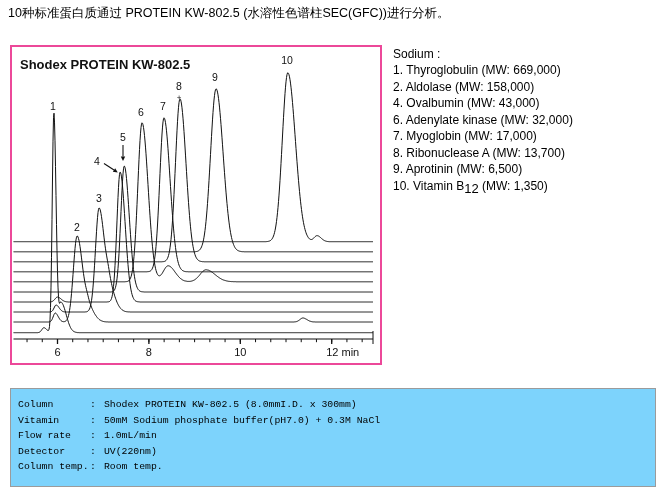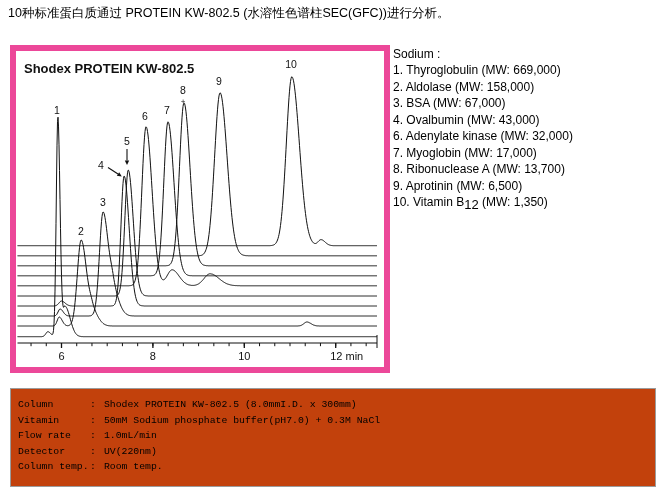--- a/index.html
+++ b/index.html
@@ -1,24 +1,24 @@
 <!DOCTYPE html>
 <html><head>
 <meta charset="utf-8">
 <style>
   html,body{margin:0;padding:0;background:#ffffff;}
   body{width:668px;height:492px;font-family:"Liberation Sans",sans-serif;color:#111;}
   .page{position:relative;width:668px;height:492px;background:#fff;overflow:hidden;}
   .page-title{position:absolute;left:8px;top:5px;font-size:12.5px;color:#000;white-space:nowrap;}
-  .chart-box{position:absolute;left:10px;top:45px;width:368px;height:316px;border:6px solid #ec4899;background:#fff;text-decoration:underline;}
+  .chart-box{position:absolute;left:10px;top:45px;width:368px;height:316px;border:2px solid #ec4899;background:#fff;text-decoration:underline;}
   .chart-box svg{position:absolute;left:0;top:0;width:368px;height:316px;}
   .samples{position:absolute;left:393px;top:46px;font-size:12px;line-height:16.45px;color:#000;white-space:nowrap;}
   .sample-item sub{font-size:13px;}
   .specs{position:absolute;left:10px;top:388px;width:646px;height:99px;box-sizing:border-box;
-         border:1px solid #9b9b9b;background:#c2410c;
+         border:1px solid #9b9b9b;background:#7dd3fc;
          font-family:"Liberation Mono","DejaVu Sans Mono",monospace;font-size:9.8px;line-height:15.6px;
          padding:8px 0 0 7px;color:#000;white-space:nowrap;}
   .spec-label{display:inline-block;width:72px;}
   .spec-sep{display:inline-block;margin-right:8px;}
   text{font-family:"Liberation Sans",sans-serif;}
 </style>
 </head>
 <body>
 
 <div class="page">
@@ -86,21 +86,20 @@
         <polygon points="117.77299627335287,172.45244757767935 112.80102562869008,171.84457595586142 115.19897437130992,168.15542404413858" fill="#111111"></polygon>
         <line x1="123" y1="145" x2="123" y2="156.5" stroke="#111111" stroke-width="1.1"></line>
         <polygon points="123,161 120.8,156.5 125.2,156.5" fill="#111111"></polygon>
       </svg>
   </div>
 
   <div class="samples">
     <div class="sample-heading">Sodium :</div>
     <div class="sample-item">1. Thyroglobulin (MW: 669,000)</div>
     <div class="sample-item">2. Aldolase (MW: 158,000)</div>
-    <div class="sample-item">3. BSA (MW: 67,000)</div>
     <div class="sample-item">4. Ovalbumin (MW: 43,000)</div>
     <div class="sample-item">6. Adenylate kinase (MW: 32,000)</div>
     <div class="sample-item">7. Myoglobin (MW: 17,000)</div>
     <div class="sample-item">8. Ribonuclease A (MW: 13,700)</div>
     <div class="sample-item">9. Aprotinin (MW: 6,500)</div>
     <div class="sample-item"><span>10. Vitamin B</span><sub>12</sub><span> (MW: 1,350)</span></div>
   </div>
 
   <div class="specs">
     <div class="spec-row"><span class="spec-label">Column</span><span class="spec-sep">:</span><span class="spec-value">Shodex PROTEIN KW-802.5 (8.0mmI.D. x 300mm)</span></div>

